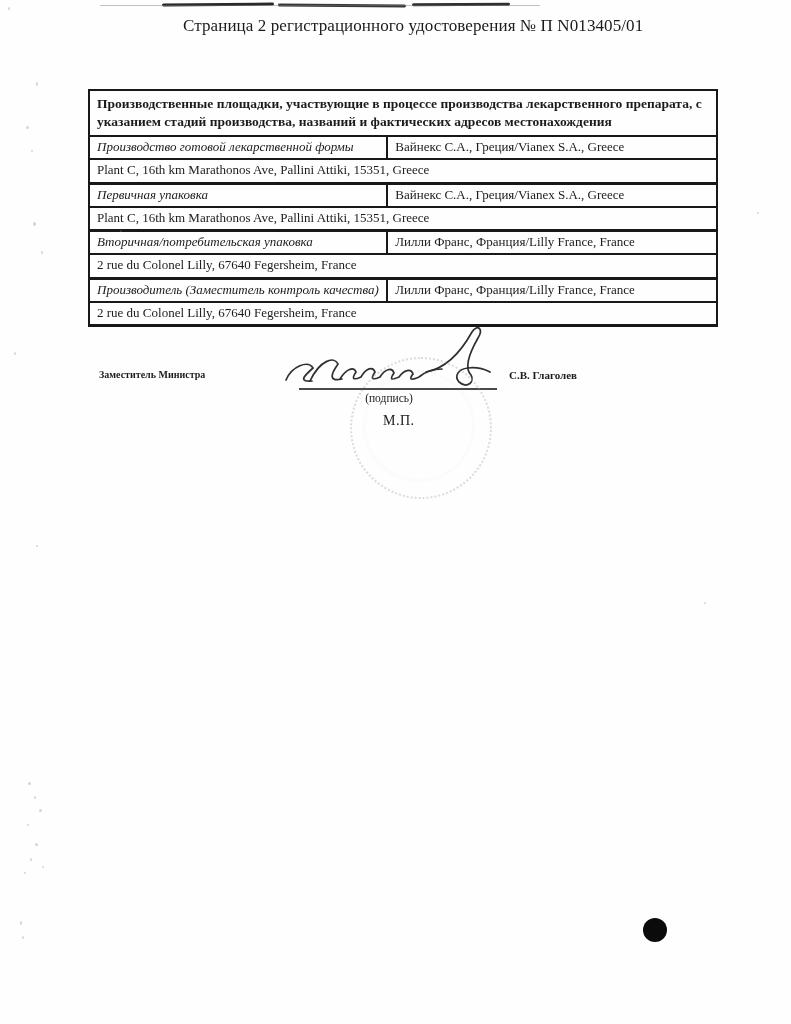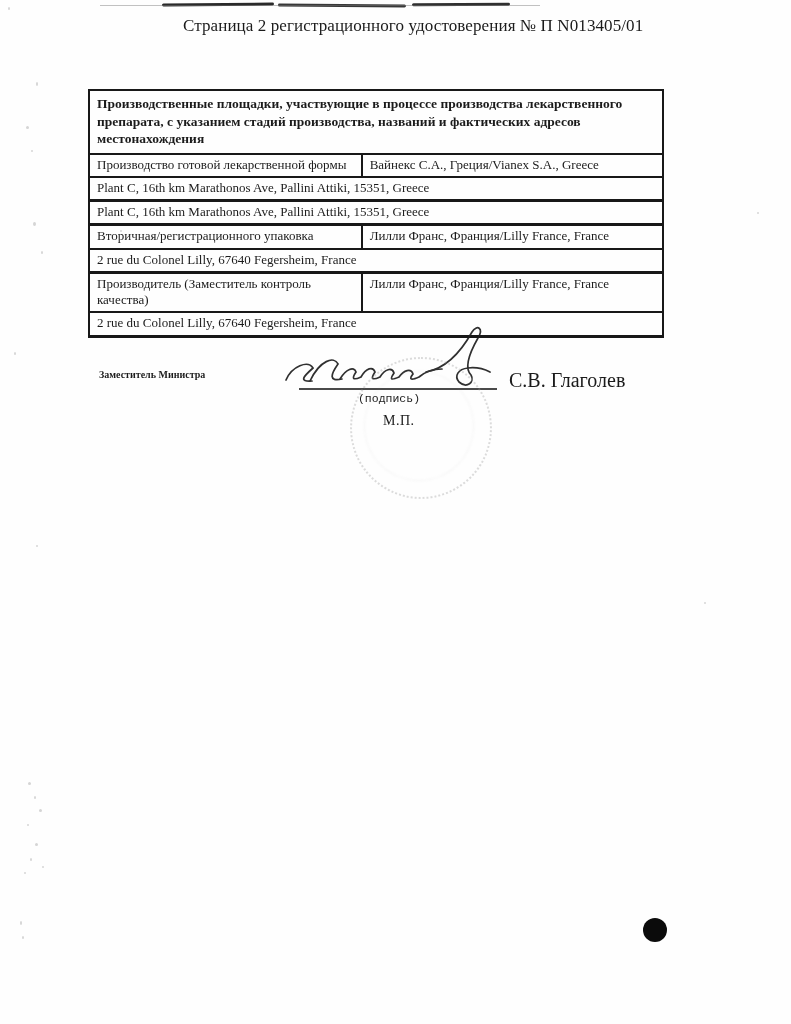--- a/index.html
+++ b/index.html
@@ -12,31 +12,31 @@
   .top-smudge{position:absolute;left:100px;top:0;width:440px;height:8px;}
   .top-smudge .b1{position:absolute;left:62px;top:3px;width:112px;height:3px;background:#2a2a2a;transform:rotate(-.5deg);border-radius:2px;}
   .top-smudge .b2{position:absolute;left:178px;top:4px;width:128px;height:3px;background:#383838;transform:rotate(.4deg);border-radius:2px;}
   .top-smudge .b3{position:absolute;left:312px;top:3px;width:98px;height:3px;background:#303030;transform:rotate(-.3deg);border-radius:2px;}
   .top-smudge .b4{position:absolute;left:0;top:5px;width:440px;height:1px;background:#777;opacity:.45;}
   .speck{position:absolute;background:#8a8a8a;border-radius:50%;opacity:.35;}
   .scan-dot{position:absolute;left:643px;top:918px;width:24px;height:24px;background:#0b0b0b;border-radius:50%;}
   
   .page-header{position:absolute;left:183px;top:16px;font-size:17px;letter-spacing:.1px;white-space:nowrap;}
   
-  .reg-table{position:absolute;left:88px;top:89px;width:576px;border-collapse:collapse;font-size:13px;line-height:1.25;}
+  .reg-table{position:absolute;left:88px;top:89px;width:630px;border-collapse:collapse;font-size:13px;line-height:1.25;}
   .reg-table td{border:2px solid #181818;padding:2px 7px 3px;vertical-align:top;}
   .reg-table td.title{font-weight:bold;font-size:13.5px;line-height:1.3;padding:4px 7px 5px;}
-  .reg-table td.stage{width:47.5%;margin-top:17px;}
+  .reg-table td.stage{font-style:italic;width:47.5%;margin-top:17px;}
   .reg-table tr.addr td{border-bottom-width:3px;}
   
   .sig-title{position:absolute;left:99px;top:369px;font-weight:bold;font-size:10px;white-space:nowrap;}
-  .sig-name{position:absolute;left:509px;top:369px;font-weight:normal;font-size:20px;white-space:nowrap;}
+  .sig-name{position:absolute;left:509px;top:369px;font-weight:bold;font-size:11px;white-space:nowrap;}
   .sig-svg{position:absolute;left:276px;top:324px;}
   .sig-line{position:absolute;left:299px;top:388px;width:198px;height:2px;background:#2a2a2a;opacity:.85;}
-  .sig-caption{position:absolute;left:343px;top:392px;width:92px;text-align:center;font-size:11.5px;font-family:Liberation Mono, monospace;}
+  .sig-caption{position:absolute;left:343px;top:392px;width:92px;text-align:center;font-size:11.5px;}
   .stamp-caption{position:absolute;left:383px;top:413px;font-size:14px;letter-spacing:.5px;}
   .stamp{position:absolute;left:350px;top:357px;width:138px;height:138px;border:2px dotted #979797;
          border-radius:50%;opacity:.33;filter:blur(.7px);}
   .stamp-inner{position:absolute;left:364px;top:371px;width:108px;height:108px;border:1px dotted #a8a8a8;
          border-radius:50%;opacity:.25;filter:blur(.8px);}
 </style>
 </head>
 <body>
 
 <div class="top-smudge">
@@ -57,25 +57,29 @@
     <tr>
       <td class="title" colspan="2">Производственные площадки, участвующие в процессе производства лекарственного препарата, с указанием стадий производства, названий и фактических адресов местонахождения</td>
     </tr>
     <tr>
       <td class="stage">Производство  готовой лекарственной формы</td>
       <td>Вайнекс С.А., Греция/Vianex S.A., Greece</td>
     </tr>
     <tr class="addr">
       <td colspan="2">Plant C, 16th km Marathonos Ave, Pallini Attiki, 15351, Greece</td>
     </tr>
+    <tr>
+      <td class="stage">Первичная упаковка</td>
+      <td>Вайнекс С.А., Греция/Vianex S.A., Greece</td>
+    </tr>
     <tr class="addr">
       <td colspan="2">Plant C, 16th km Marathonos Ave, Pallini Attiki, 15351, Greece</td>
     </tr>
     <tr>
-      <td class="stage">Вторичная/регистрационного упаковка</td>
+      <td class="stage">Вторичная/потребительская упаковка</td>
       <td>Лилли Франс, Франция/Lilly France, France</td>
     </tr>
     <tr class="addr">
       <td colspan="2">2 rue du Colonel Lilly, 67640 Fegersheim, France</td>
     </tr>
     <tr>
       <td class="stage">Производитель (Заместитель контроль качества)</td>
       <td>Лилли Франс, Франция/Lilly France, France</td>
     </tr>
     <tr class="addr">

